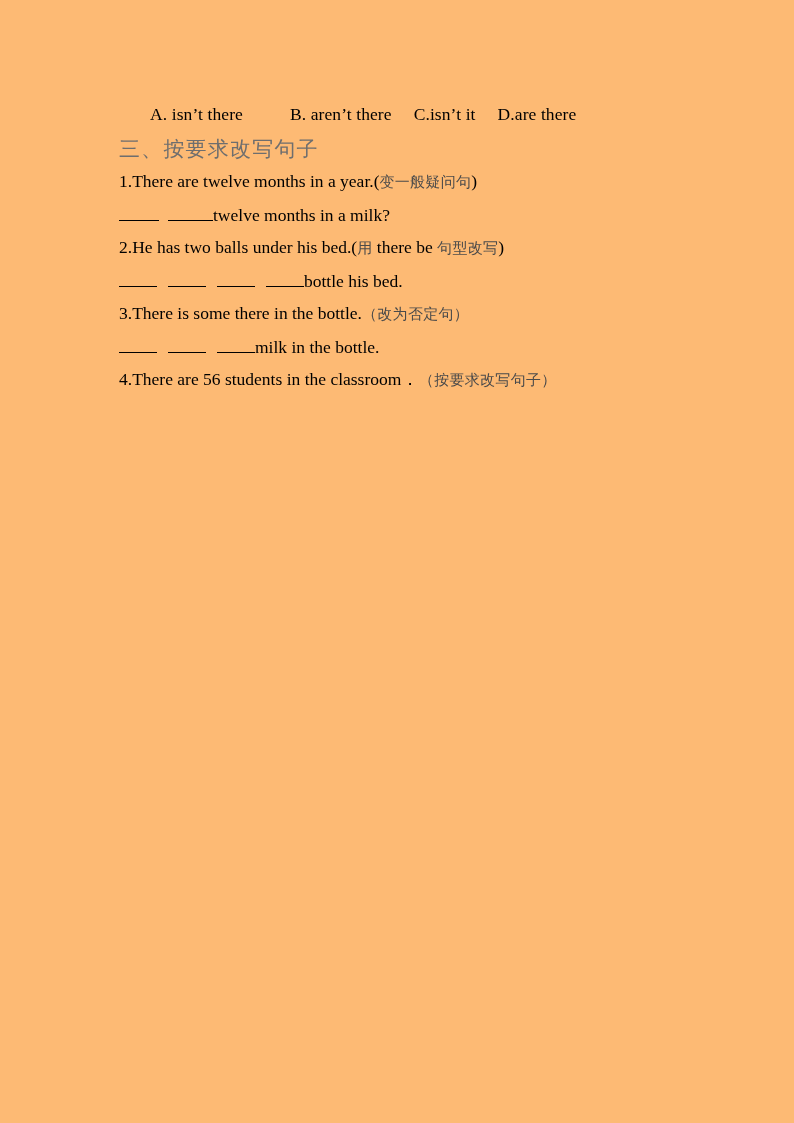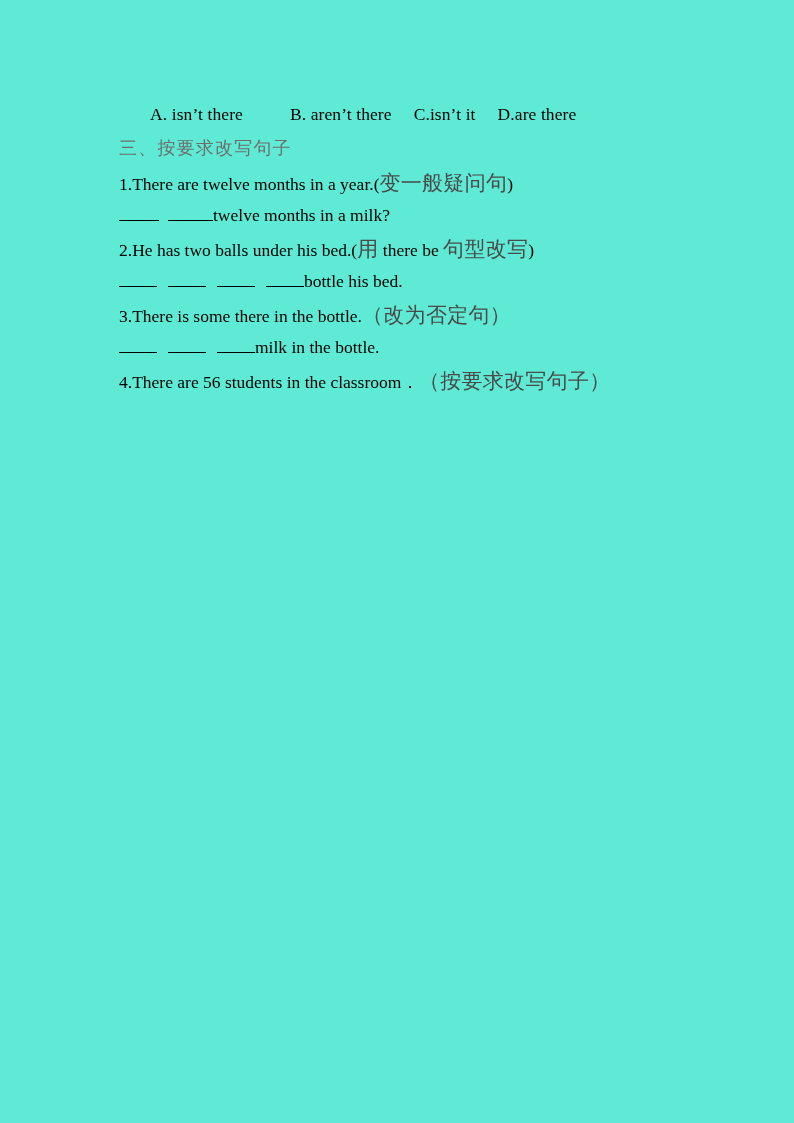--- a/index.html
+++ b/index.html
@@ -16,21 +16,21 @@
     color: #000000;
     overflow: hidden;
   }
 
   .page {
     position: absolute;
     left: 0;
     top: 0;
     width: 794px;
     height: 1123px;
-    background: #5eead4;
+    background: #fdba74;
   }
 
   .content {
     position: absolute;
     left: 119px;
     top: 106px;
     width: 600px;
   }
 
   
@@ -51,32 +51,32 @@
   .options-line {
     padding-left: 31px;
     letter-spacing: 0.1px;
   }
   .opt-gap-lg { display: inline-block; width: 38px; }
   .opt-gap-sm { display: inline-block; width: 13px; }
 
   
   .section-heading {
     font-family: "DejaVu Sans", "Liberation Sans", sans-serif;
-    font-size: 18px;
+    font-size: 21px;
     color: #6e6e6e;
     letter-spacing: 1.2px;
     height: 34px;
     line-height: 1;
     white-space: nowrap;
   }
 
   
   .cn {
-    font-family: Liberation Serif, serif;
-    font-size: 21px;
+    font-family: Liberation Sans, sans-serif;
+    font-size: 15px;
     color: #4a4a4a;
     letter-spacing: 0.3px;
   }
   .cn-paren {
     font-family: "Liberation Serif", "DejaVu Serif", serif;
     font-size: 17.5px;
     color: #000000;
   }
 
   

